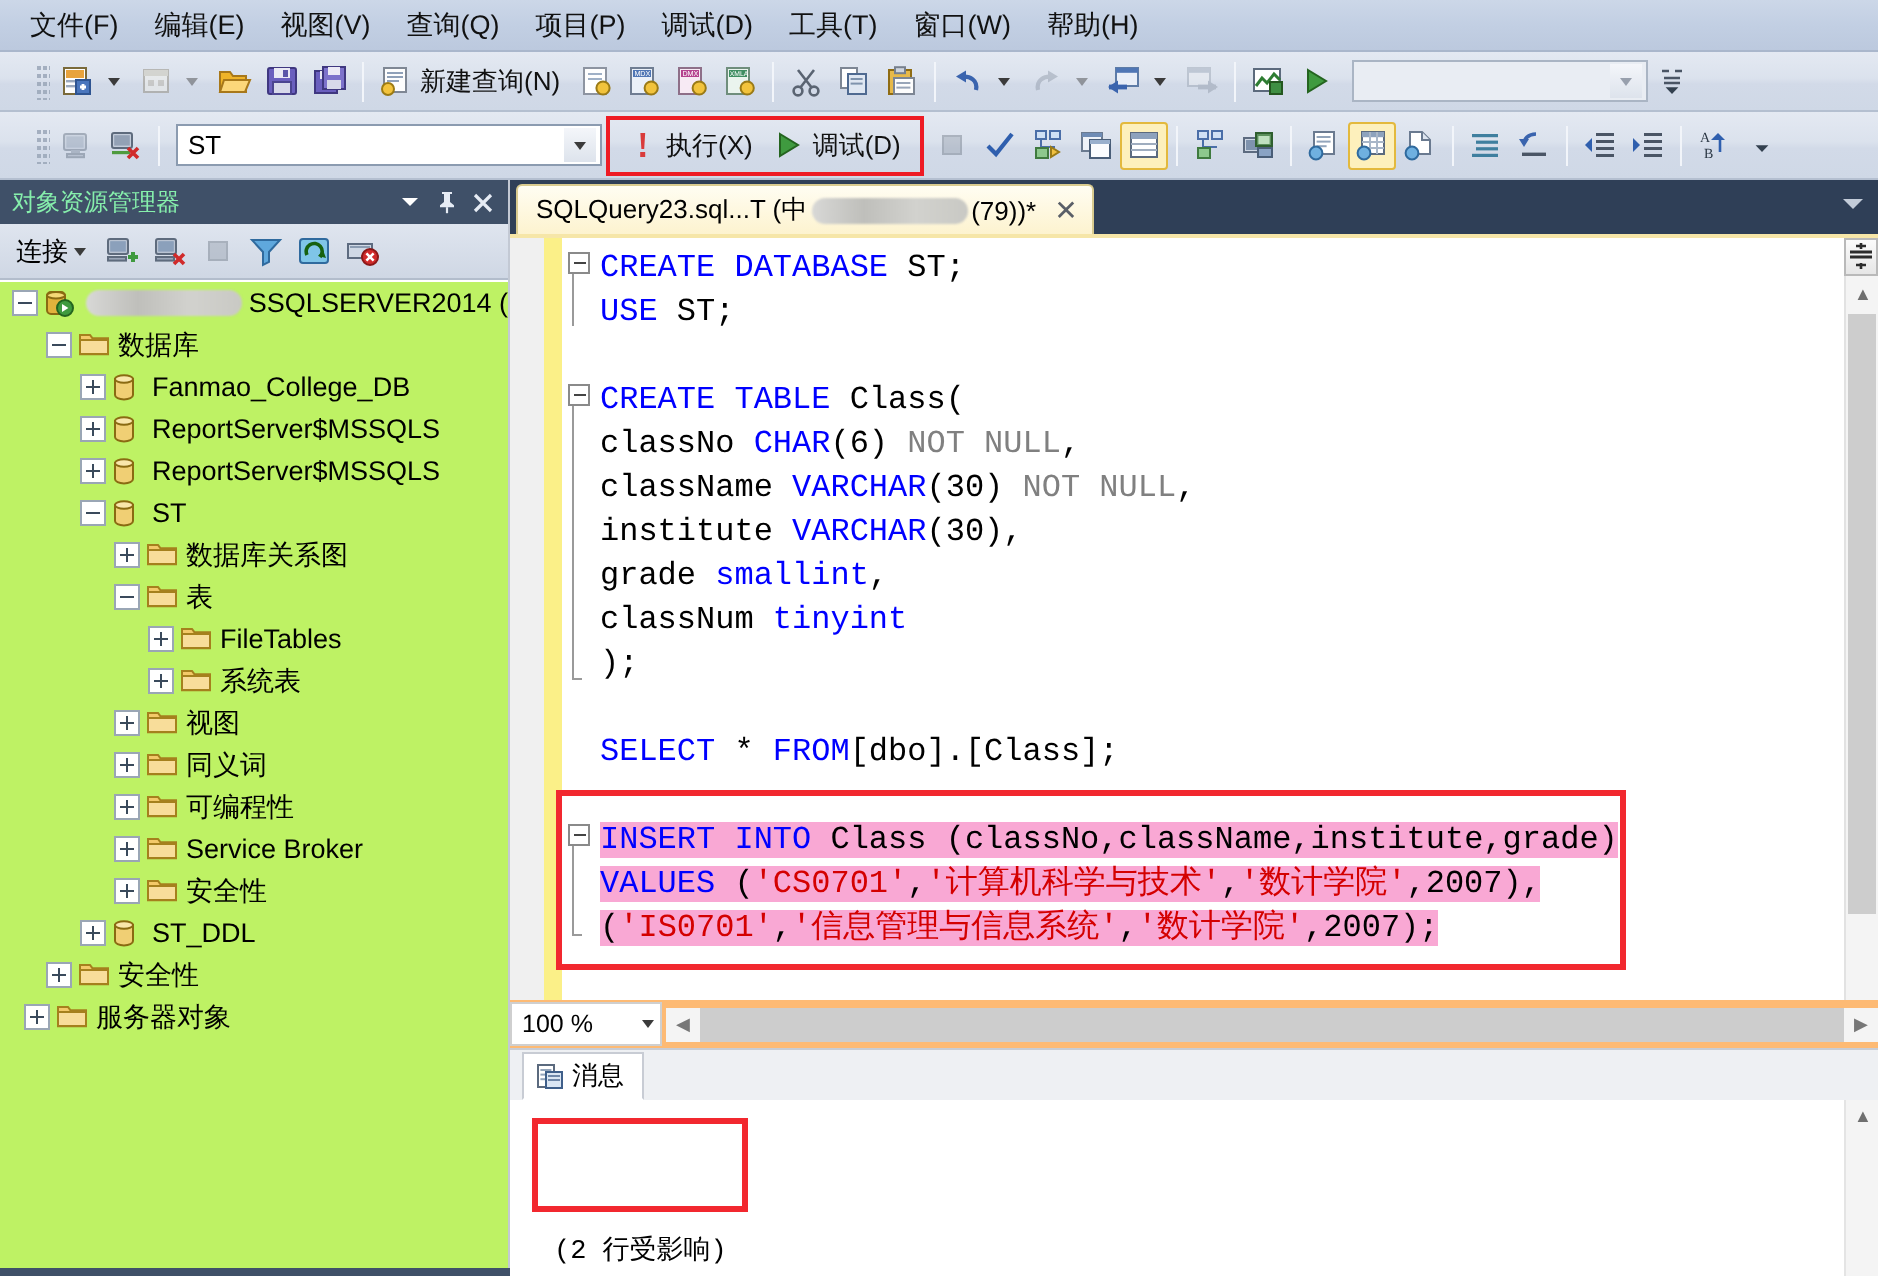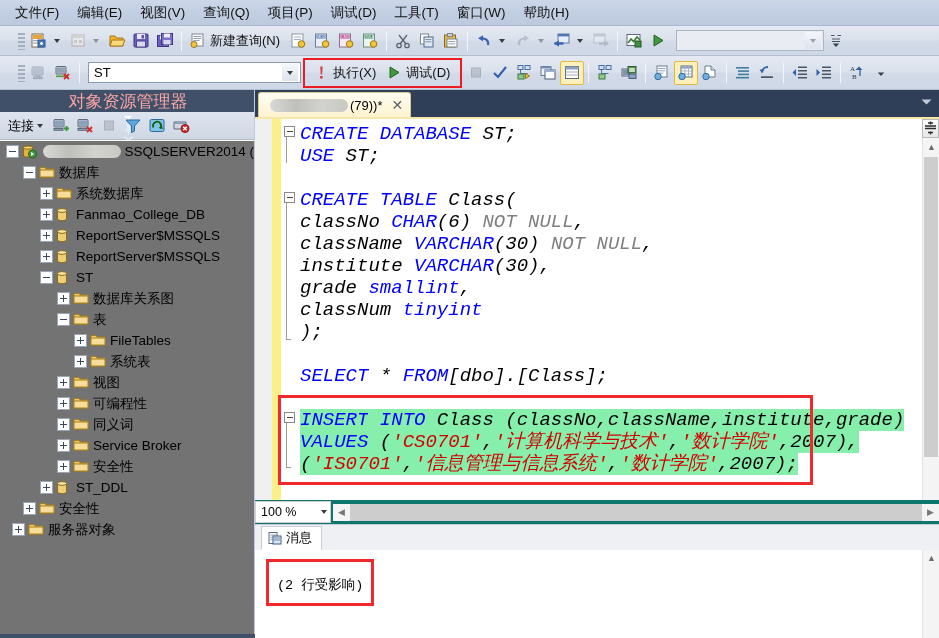--- a/index.html
+++ b/index.html
@@ -57,28 +57,28 @@
   .combo.db { width:213px; margin-left:4px; }
   .combo.gen { width:148px; margin-left:6px; background:#e9edf3; border-color:#aab5c4; }
 
   
   .exec-wrap { position:relative; display:flex; align-items:center; height:30px;
     border:2px solid #ee1b24; margin:0 2px; padding:0 4px; }
 
   
   .oe { position:absolute; left:0; top:90px; width:255px; height:548px; background:#fff;
     border-right:1px solid #c3c9d4; }
-  .oe-title { height:22px; background:#3f5068; color:#fca5a5; display:flex; align-items:center;
-    padding:0 4px 0 6px; font-size:17px;flex-direction:column; }
+  .oe-title { height:22px; background:#3f5068; color:#86efac; display:flex; align-items:center;
+    padding:0 4px 0 6px; font-size:12px; }
   .oe-title .t { flex:1; white-space:nowrap; }
   .oe-ticon { width:18px; height:18px; display:flex; align-items:center; justify-content:center; cursor:default; }
   .oe-tools { height:28px; background:linear-gradient(to bottom,#dfe5ef,#cfd7e4);
     border-bottom:1px solid #b3bdcc; display:flex; align-items:center; padding-left:5px; }
   .oe-conn { display:flex; align-items:center; font-size:13px; padding:2px 3px; }
-  .oe-body { position:absolute; left:0; top:50px; right:0; bottom:0; background:#737373;
+  .oe-body { position:absolute; left:0; top:50px; right:0; bottom:0; background:#bef264;
     overflow:hidden; border-top:1px solid #fff; }
   .oe-left-edge { position:absolute; left:0; top:50px; width:4px; bottom:0; background:#3f5068; }
 
   .tnode { display:flex; align-items:center; height:21px; white-space:nowrap; font-size:13.5px; cursor:default; }
   .exp { width:13px; height:13px; border:1px solid #9aa6b5; background:#fff;
     margin-right:3px; position:relative; flex:0 0 auto; }
   .exp::before { content:""; position:absolute; left:2px; top:5px; width:7px; height:1px; background:#3a4a5c; }
   .exp.plus::after { content:""; position:absolute; left:5px; top:2px; width:1px; height:7px; background:#3a4a5c; }
   .tnode .lbl { padding-left:3px; }
   .blurbox { display:inline-block; height:13px; border-radius:7px;
@@ -94,55 +94,55 @@
     display:flex; align-items:center; padding:0 5px 0 9px; font-size:13px; }
   .tab .x { margin-left:7px; font-size:14px; color:#5a5f68; padding:0 2px; cursor:default; }
   .tabstrip .strip-caret { position:absolute; right:6px; top:5px; }
 
   .edwrap { position:absolute; left:0; top:27px; width:684px; height:383px; background:#fff;
     border-top:2px solid #f6e6a8; }
   .gutter-ind { position:absolute; left:0; top:0; width:17px; height:100%; background:#f0f0f0; }
   .gutter-chg { position:absolute; left:17px; top:0; width:9px; height:100%; background:#fbf088; }
   .fold { position:absolute; left:26px; top:0; width:19px; height:100%; background:#fff; }
   .code { position:absolute; left:45px; top:0; right:17px; bottom:0; overflow:hidden;
-    font-family:"Liberation Mono","DejaVu Sans Mono",monospace; font-size:19px; line-height:22px;
-    padding-top:4px; white-space:pre;font-style:italic; }
+    font-family:"Liberation Mono","DejaVu Sans Mono",monospace; font-size:16px; line-height:22px;
+    padding-top:4px; white-space:pre; }
   .ln { height:22px; white-space:pre; }
   .kw  { color:#0000ff; }
   .gry { color:#808080; }
   .str { color:#d40000;text-align:right; }
-  .sel { background:#86efac; }
+  .sel { background:#f9a8d4; }
   .foldbox { position:absolute; width:11px; height:11px; border:1px solid #8a8a8a; background:#fff; }
   .foldbox::before { content:""; position:absolute; left:2px; top:4px; width:6px; height:1px; background:#444; }
   .foldline { position:absolute; width:1px; background:#9a9a9a; left:5px; }
   .foldfoot { position:absolute; width:5px; height:1px; background:#9a9a9a; left:5px; }
 
   .vscroll { position:absolute; right:0; top:0; width:17px; bottom:0; background:#f4f4f4; border-left:1px solid #e2e2e2; }
   .vs-thumb { position:absolute; left:1px; right:1px; background:#cdcdcd; }
   .split-btn { position:absolute; right:0; top:0; width:17px; height:19px;
     background:linear-gradient(to bottom,#fbfbfb,#e6e6e6); border:1px solid #b9b9b9; }
   .sb-arrow { position:absolute; left:0; width:17px; height:16px; display:flex;
     align-items:center; justify-content:center; color:#6f6f6f; font-size:9px; }
 
   .edfoot { position:absolute; left:0; top:410px; width:684px; height:24px;
-    background:#0f766e; display:flex; align-items:center; }
+    background:#fdba74; display:flex; align-items:center; }
   .zoom-combo { width:76px; height:22px; background:#fff; border:1px solid #cfcfcf;
     display:flex; align-items:center; padding-left:5px; font-size:12.5px; }
   .hscroll { flex:1; height:17px; background:#f4f4f4; display:flex; align-items:center; margin-left:2px; }
   .hs-arrow { width:17px; height:17px; display:flex; align-items:center; justify-content:center;
     color:#777; font-size:9px; }
   .hs-track { flex:1; height:17px; background:#cdcdcd; }
 
   .results { position:absolute; left:0; top:434px; width:684px; height:114px; background:#fff;
     border-top:1px solid #c8ccd4; }
   .rtabs { height:25px; background:#eef0f3; display:flex; align-items:flex-end; padding-left:6px; }
   .rtab { height:24px; background:#fff; border:1px solid #c8ccd4; border-bottom:1px solid #fff;
     display:flex; align-items:center; gap:4px; padding:0 9px 0 6px; font-size:13px; }
   .rbody { position:absolute; left:0; top:25px; right:0; bottom:0; background:#fff; }
-  .msg { font-family:"Liberation Mono","DejaVu Sans Mono",monospace; font-size:13.5px; }
+  .msg { font-family:"Liberation Mono","DejaVu Sans Mono",monospace; font-size:13.5px;margin-top:40px; }
   .redbox { position:absolute; border:3px solid #f2282f; }
 
   .oe-bottom-edge { position:absolute; left:0; bottom:0; width:255px; height:4px; background:#3f5068; }
 </style>
 </head>
 <body>
 
 <div id="app">
 
   <div class="menubar" id="menubar">
@@ -714,30 +714,20 @@
             <svg width="16" height="14">
               <path d="M1 2.5h5l1.2 1.6H15v8H1z" fill="#f3c969" stroke="#a5801d"></path>
               <path d="M1 5h14v7H1z" fill="#f8dd9a" stroke="#a5801d"></path>
             </svg>
           </span>
           <span class="lbl">数据库</span>
         </div>
         <div class="tnode" style="padding-left: 40px;">
           <span class="exp plus"></span>
           <span class="ico" style="width: 17px; height: 15px;">
-            <svg width="16" height="14">
-              <path d="M1 2.5h5l1.2 1.6H15v8H1z" fill="#f3c969" stroke="#a5801d"></path>
-              <path d="M1 5h14v7H1z" fill="#f8dd9a" stroke="#a5801d"></path>
-            </svg>
-          </span>
-          <span class="lbl">系统数据库</span>
-        </div>
-        <div class="tnode" style="padding-left: 40px;">
-          <span class="exp plus"></span>
-          <span class="ico" style="width: 17px; height: 15px;">
             <svg width="13" height="15">
               <path d="M1.5 3.5v8c0 1.3 2 2.2 4.5 2.2s4.5-.9 4.5-2.2v-8z" fill="#f0cf74" stroke="#8a6a12"></path>
               <ellipse cx="6" cy="3.5" rx="4.5" ry="1.9" fill="#f9e6ab" stroke="#8a6a12"></ellipse>
             </svg>
           </span>
           <span class="lbl">Fanmao_College_DB</span>
         </div>
         <div class="tnode" style="padding-left: 40px;">
           <span class="exp plus"></span>
           <span class="ico" style="width: 17px; height: 15px;">
@@ -819,31 +809,31 @@
           <span class="lbl">视图</span>
         </div>
         <div class="tnode" style="padding-left: 57px;">
           <span class="exp plus"></span>
           <span class="ico" style="width: 17px; height: 15px;">
             <svg width="16" height="14">
               <path d="M1 2.5h5l1.2 1.6H15v8H1z" fill="#f3c969" stroke="#a5801d"></path>
               <path d="M1 5h14v7H1z" fill="#f8dd9a" stroke="#a5801d"></path>
             </svg>
           </span>
+          <span class="lbl">同义词</span>
+        </div>
+        <div class="tnode" style="padding-left: 57px;">
+          <span class="exp plus"></span>
+          <span class="ico" style="width: 17px; height: 15px;">
+            <svg width="16" height="14">
+              <path d="M1 2.5h5l1.2 1.6H15v8H1z" fill="#f3c969" stroke="#a5801d"></path>
+              <path d="M1 5h14v7H1z" fill="#f8dd9a" stroke="#a5801d"></path>
+            </svg>
+          </span>
           <span class="lbl">可编程性</span>
-        </div>
-        <div class="tnode" style="padding-left: 57px;">
-          <span class="exp plus"></span>
-          <span class="ico" style="width: 17px; height: 15px;">
-            <svg width="16" height="14">
-              <path d="M1 2.5h5l1.2 1.6H15v8H1z" fill="#f3c969" stroke="#a5801d"></path>
-              <path d="M1 5h14v7H1z" fill="#f8dd9a" stroke="#a5801d"></path>
-            </svg>
-          </span>
-          <span class="lbl">同义词</span>
         </div>
         <div class="tnode" style="padding-left: 57px;">
           <span class="exp plus"></span>
           <span class="ico" style="width: 17px; height: 15px;">
             <svg width="16" height="14">
               <path d="M1 2.5h5l1.2 1.6H15v8H1z" fill="#f3c969" stroke="#a5801d"></path>
               <path d="M1 5h14v7H1z" fill="#f8dd9a" stroke="#a5801d"></path>
             </svg>
           </span>
           <span class="lbl">Service Broker</span>
@@ -889,20 +879,21 @@
           <span class="lbl">服务器对象</span>
         </div>
       </div>
     <div class="oe-bottom-edge"></div>
   </div>
 
   <div class="right">
 
     <div class="tabstrip">
       <div class="tab">
+        <span>SQLQuery23.sql...T (中</span>
           <span class="blurbox" style="width:78px;margin:0 2px;"></span>
           <span>(79))*</span>
         <span class="x">✕</span>
       </div>
       <span class="strip-caret">
         <svg width="13" height="10">
             <path d="M1.5 2.5l5 5 5-5z" fill="#c3ccd9"></path>
           </svg>
       </span>
     </div>

